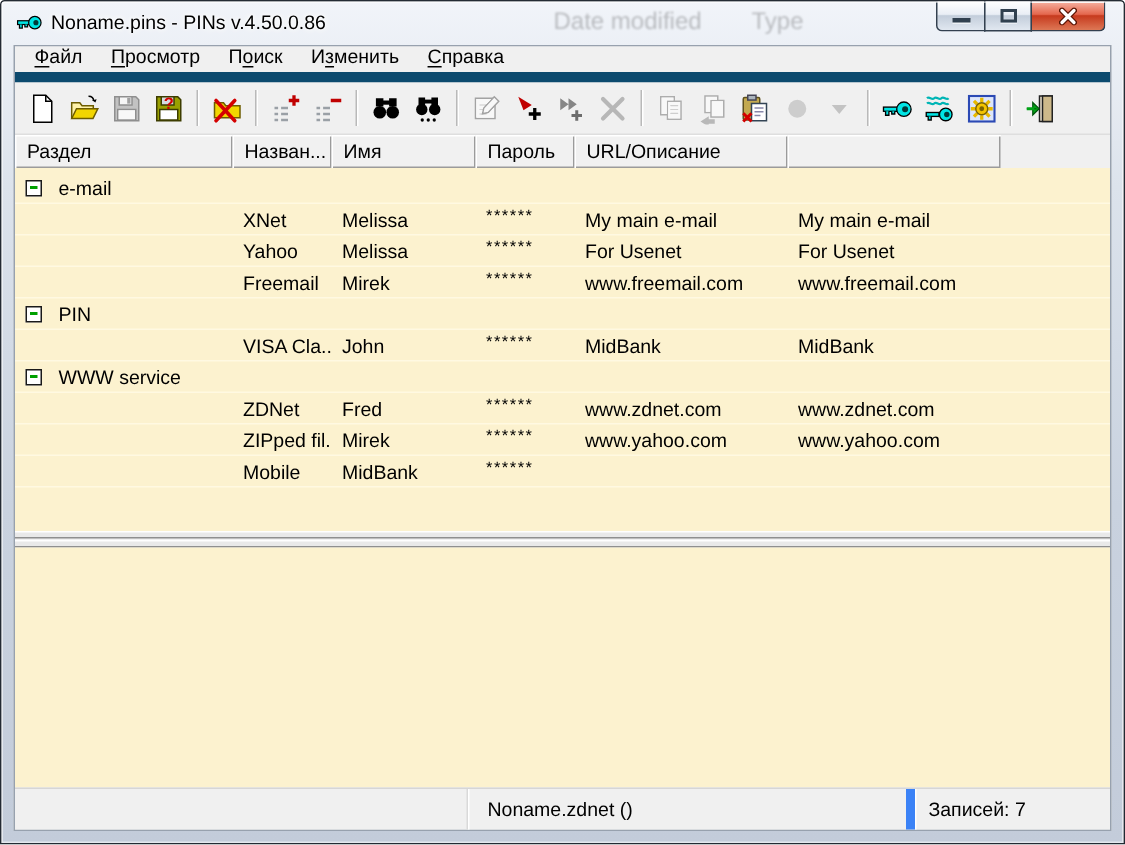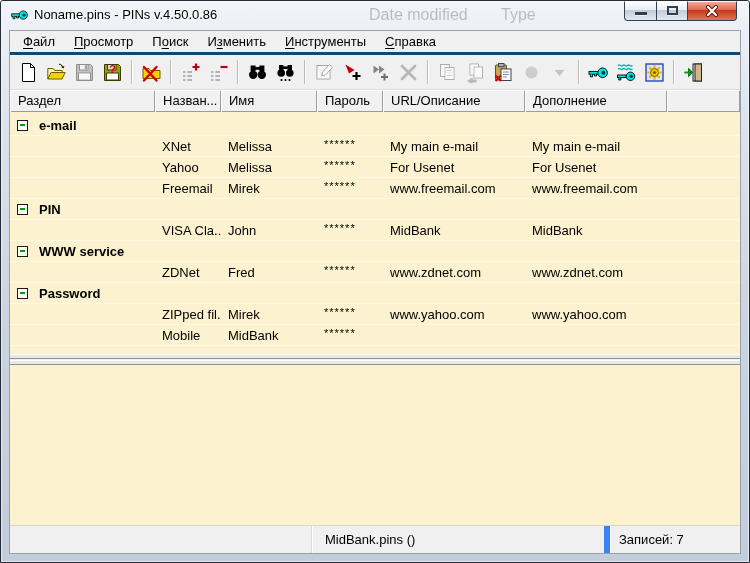--- a/index.html
+++ b/index.html
@@ -32,22 +32,22 @@
     background:#30404f;box-shadow:0 1px 0 rgba(255,255,255,.6)}
   .glyph-max{position:absolute;left:50%;top:5px;width:11px;height:9px;margin-left:-5px;
     border:2px solid #30404f;box-shadow:0 1px 0 rgba(255,255,255,.5)}
   .glyph-close{position:absolute;left:50%;top:4px;margin-left:-6px;width:12px;height:12px}
 
   
   .client{position:absolute;left:8px;right:8px;top:29px;bottom:8px;
     background:var(--chrome,#F0F0F0);border:1px solid #97A1AE;
     display:flex;flex-direction:column}
 
-  .menubar{height:24px;display:flex;align-items:center;padding-left:5px;
-    border-bottom:3px solid #0c4a6e;background:var(--chrome,#F0F0F0)}
+  .menubar{height:24px;display:flex;align-items:flex-end;padding-left:5px;
+    border-bottom:7px solid #0c4a6e;background:var(--chrome,#F0F0F0)}
   .menu-item{padding:3px 8px;margin-right:3px;cursor:default}
   .menu-item u{text-underline-offset:2px}
 
   .toolbar{height:35px;display:flex;align-items:center;padding:2px 4px;
     border-bottom:1px solid #DEDEDE;background:var(--chrome,#F0F0F0)}
   .tb-btn{width:28px;height:27px;display:flex;align-items:center;justify-content:center}
   .tb-ic{width:21px;height:21px;display:block}
   .tb-ic svg{width:21px;height:21px;display:block}
   .tb-btn.disabled .tb-ic{filter:grayscale(1) brightness(1.15) opacity(.55)}
   .tb-sep{width:1px;height:24px;background:#B9B9B9;box-shadow:1px 0 0 #fff;margin:0 5px}
@@ -60,21 +60,21 @@
     box-shadow:inset 1px 1px 0 #FFFFFF,inset -1px -1px 0 #9B9B9B;cursor:default}
   .rows{flex:1;background:var(--list-bg,#FCF2CF);padding-top:3px;overflow:hidden}
   .row{display:grid;grid-template-columns:145px 66px 96px 66px 142px 142px auto;
     height:21px;align-items:center;border-bottom:1px solid #FFF9E2;cursor:default}
   .row .cell{padding-left:7px;white-space:nowrap;overflow:hidden}
   .row .pw{font-size:11px;letter-spacing:1px;position:relative;top:-2px}
   .row.cat{display:flex;align-items:center;padding-left:7px}
   .expander{width:11px;height:11px;border:1px solid #1a1a1a;background:#fff;
     display:flex;align-items:center;justify-content:center;flex:none}
   .expander::after{content:"";width:5px;height:2px;background:#00A000}
-  .catlbl{font-weight:bold;margin-left:11px;white-space:nowrap}
+  .catlbl{font-weight:normal;margin-left:11px;white-space:nowrap}
 
   
   .splitter{height:11px;background:var(--chrome,#F0F0F0);display:flex;
     flex-direction:column;justify-content:space-between;cursor:row-resize}
   .split-bar{height:5px;background:#E9E9E9;border-top:1px solid #FFFFFF;
     border-bottom:1px solid #8F8F8F}
   .detail-pane{flex:1;background:var(--list-bg,#FCF2CF)}
 
   .statusbar{height:28px;display:flex;background:var(--chrome,#F0F0F0);
     border-top:1px solid #D6D6D6;font-size:13px}
@@ -120,21 +120,20 @@
       </div>
     </div>
   </div>
 
   <div class="client">
     <div class="menubar">
         <div class="menu-item"><u>Ф</u>айл</div>
         <div class="menu-item"><u>П</u>росмотр</div>
         <div class="menu-item">П<u>о</u>иск</div>
         <div class="menu-item">И<u>з</u>менить</div>
-        <div class="menu-item"><u>И</u>нструменты</div>
         <div class="menu-item"><u>С</u>правка</div>
       </div>
     <div class="toolbar">
         <div class="tb-btn">
           <span class="tb-ic">
             <svg viewBox="0 0 21 21">
               <path d="M4.5 1.5h8l4 4v14h-12z" fill="#fff" stroke="#000"></path>
               <path d="M12.5 1.5v4h4" fill="none" stroke="#000"></path>
             </svg>
           </span>
@@ -351,21 +350,20 @@
         </div>
       </div>
 
     <div class="listwrap">
       <div class="lheader">
           <div class="hcell">Раздел</div>
           <div class="hcell">Назван...</div>
           <div class="hcell">Имя</div>
           <div class="hcell">Пароль</div>
           <div class="hcell">URL/Описание</div>
-          <div class="hcell">Дополнение</div>
           <div class="hcell"></div>
         </div>
       <div class="rows">
           <div class="row cat">
             <span class="expander"></span>
             <span class="catlbl">e-mail</span>
           </div>
           <div class="row entry">
             <span class="cell"></span>
             <span class="cell">XNet</span>
@@ -412,24 +410,20 @@
           </div>
           <div class="row entry">
             <span class="cell"></span>
             <span class="cell">ZDNet</span>
             <span class="cell">Fred</span>
             <span class="cell pw">******</span>
             <span class="cell">www.zdnet.com</span>
             <span class="cell">www.zdnet.com</span>
             <span class="cell"></span>
           </div>
-          <div class="row cat">
-            <span class="expander"></span>
-            <span class="catlbl">Password</span>
-          </div>
           <div class="row entry">
             <span class="cell"></span>
             <span class="cell">ZIPped fil...</span>
             <span class="cell">Mirek</span>
             <span class="cell pw">******</span>
             <span class="cell">www.yahoo.com</span>
             <span class="cell">www.yahoo.com</span>
             <span class="cell"></span>
           </div>
           <div class="row entry">
@@ -446,17 +440,17 @@
 
     <div class="splitter">
       <div class="split-bar"></div>
       <div class="split-bar"></div>
     </div>
 
     <div class="detail-pane"></div>
 
     <div class="statusbar">
       <div class="sb-seg sb-1"></div>
-      <div class="sb-seg sb-2">MidBank.pins ()</div>
+      <div class="sb-seg sb-2">Noname.zdnet ()</div>
       <div class="sb-seg sb-3">Записей: 7</div>
     </div>
   </div>
 </div>
 
 </body></html>

